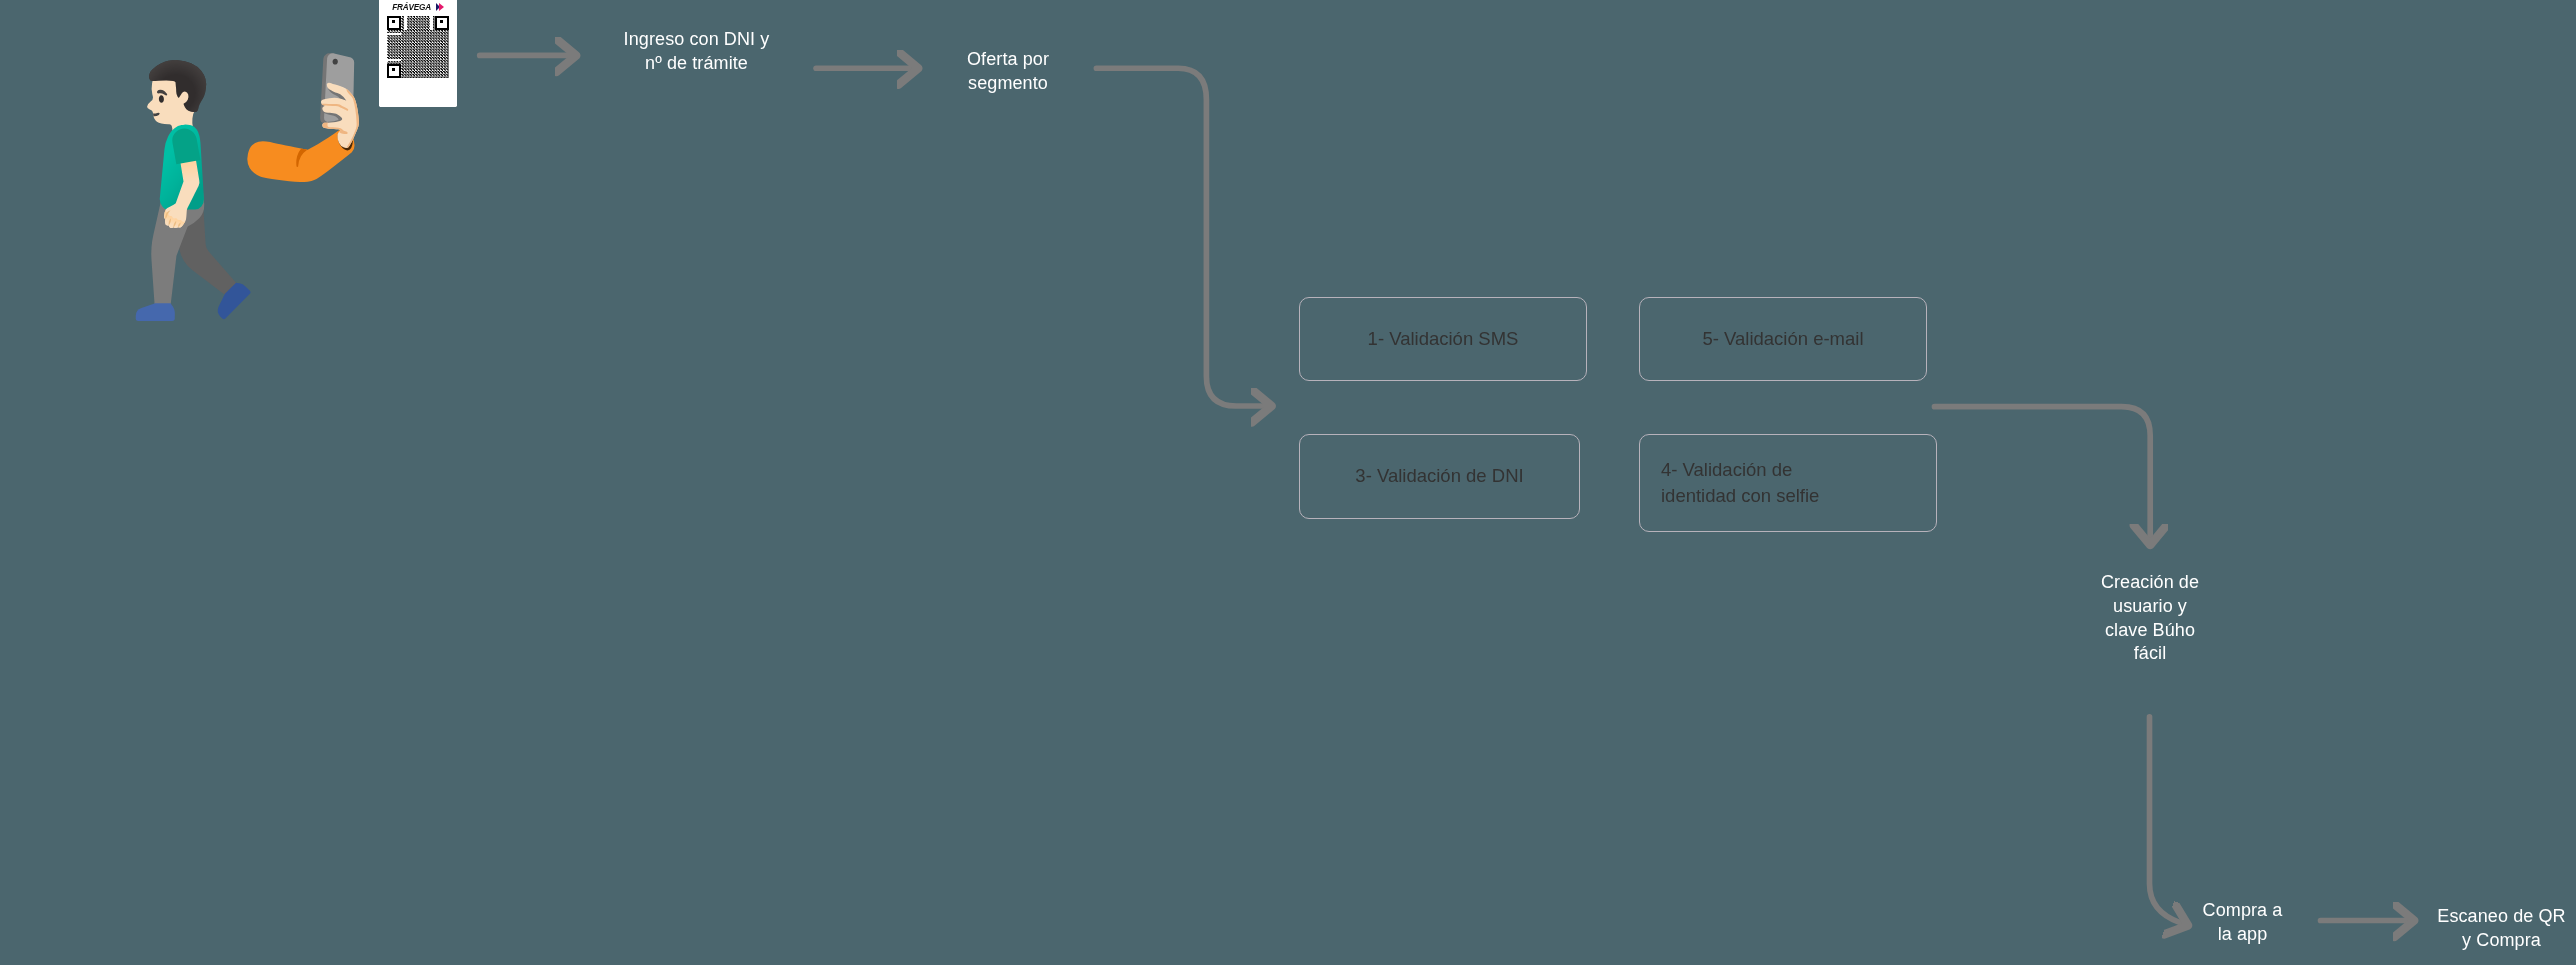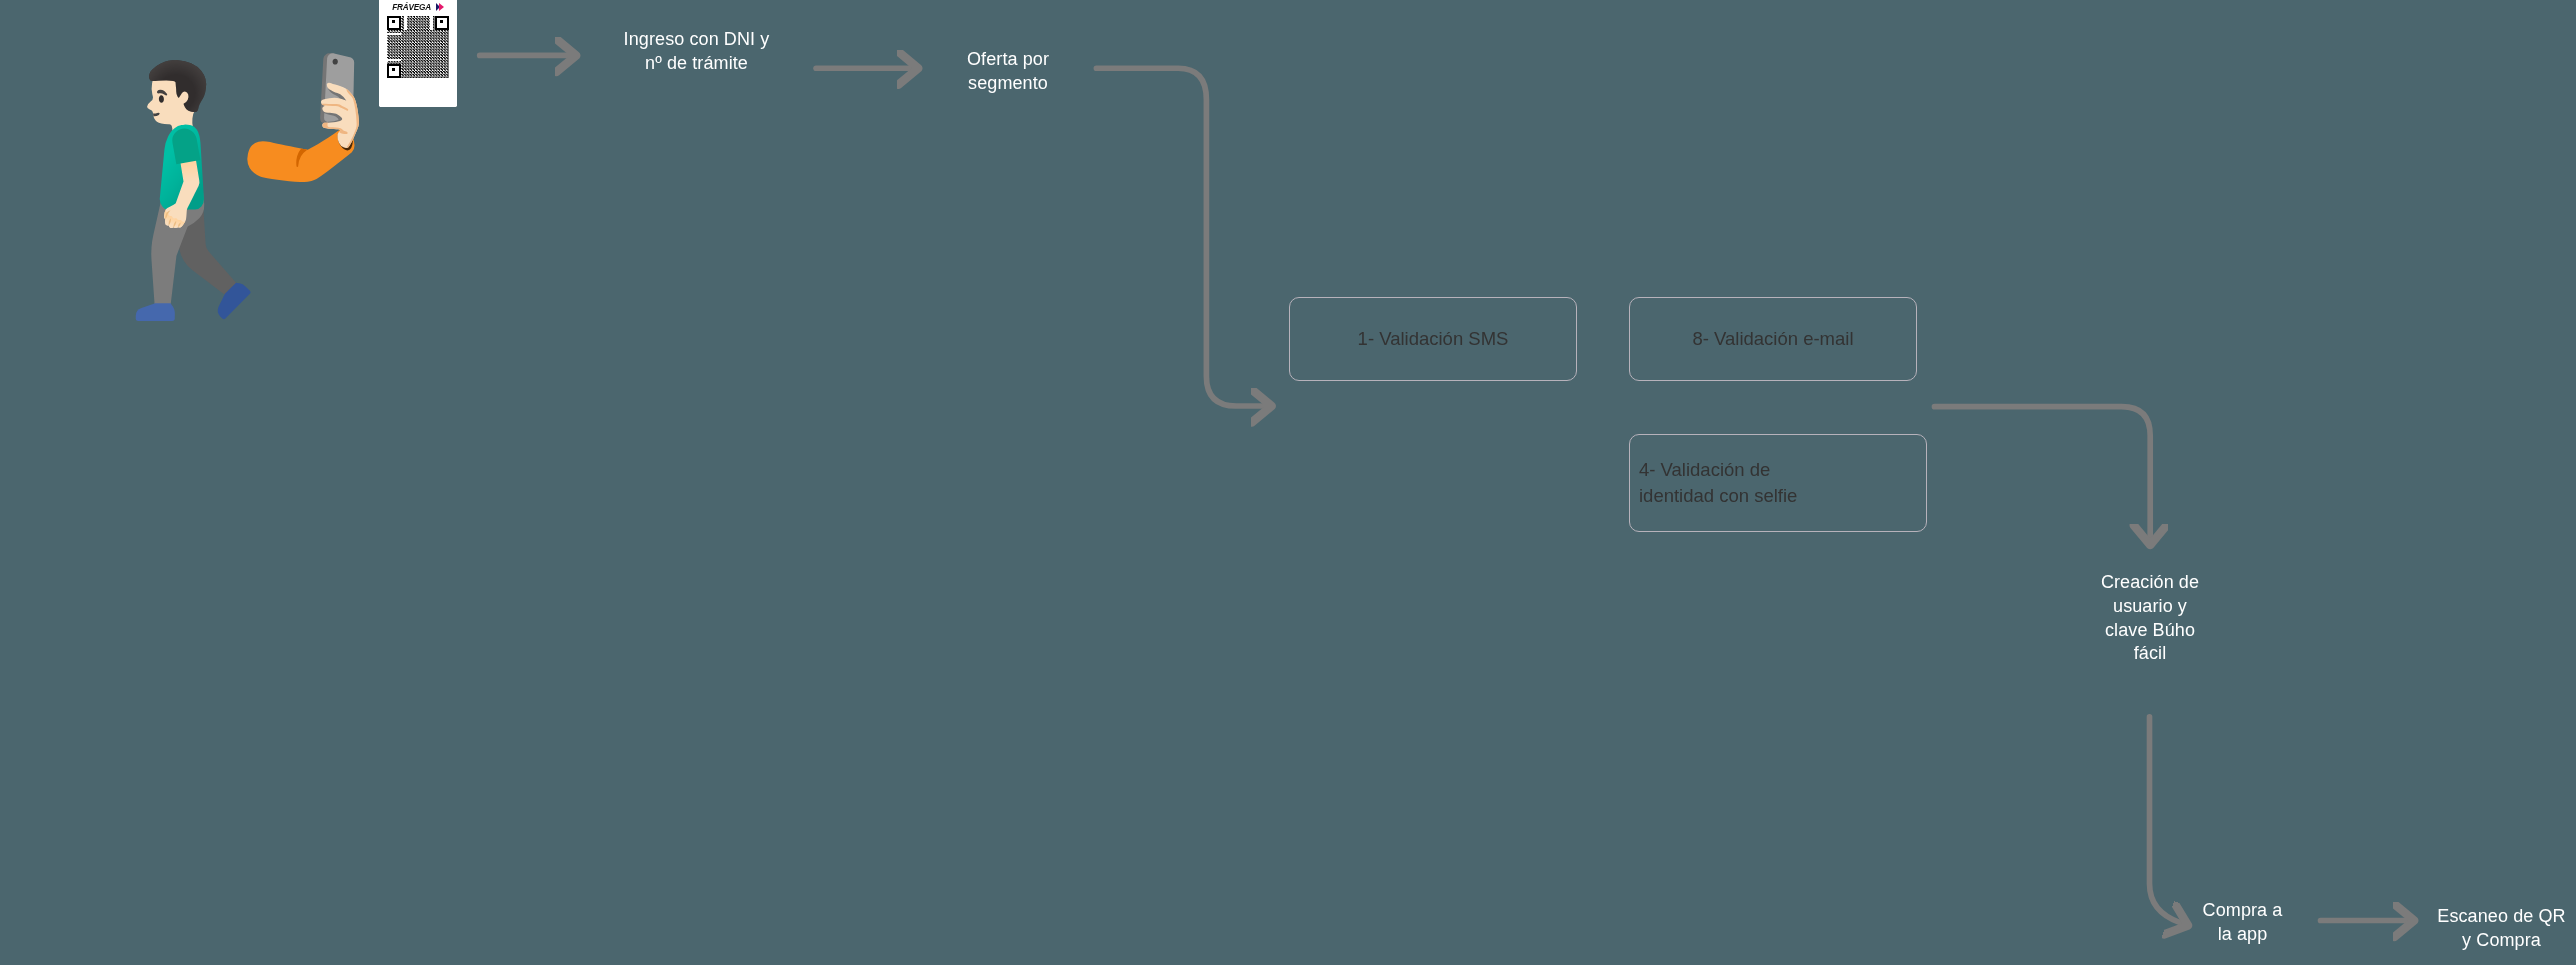--- a/index.html
+++ b/index.html
@@ -128,22 +128,23 @@
     border: 1.8px solid #b7b2bb;
     border-radius: 10px;
     box-sizing: border-box;
     display: flex;
     align-items: center;
     justify-content: center;
     color: #333333;
     font-size: 18.5px;
     line-height: 1.42;
     text-align: center;
-    padding: 0 9px;
+    padding: 0 21px;
     white-space: pre-line;
+    margin-left: 10px;
   }
 
   
   #connectors {
     position: absolute;
     left: 0; top: 0;
     width: 2576px; height: 966px;
     pointer-events: none;
   }
 </style>
@@ -219,23 +220,26 @@
 la app</div>
 
   <div class="flow-label" style="left:2413px;top:905px;width:177px;text-align:center;">Escaneo de QR
 y Compra</div>
 
   <div class="vbox" style="left:1289px;top:297px;width:288px;height:84px;">
     <span>1- Validación SMS</span>
   </div>
 
   <div class="vbox" style="left:1629px;top:297px;width:288px;height:84px;">
-    <span>8- Validación e-mail</span>
-  </div>
-
+    <span>5- Validación e-mail</span>
+  </div>
+
+  <div class="vbox" style="left:1289px;top:434px;width:281px;height:85px;">
+    <span>3- Validación de DNI</span>
+  </div>
 
   <div class="vbox" style="left:1629px;top:434px;width:298px;height:98px;align-items:center;">
     <span style="text-align:left;width:100%;">4- Validación de
 identidad con selfie</span>
   </div>
 
 </div>
 
 
 </body></html>

